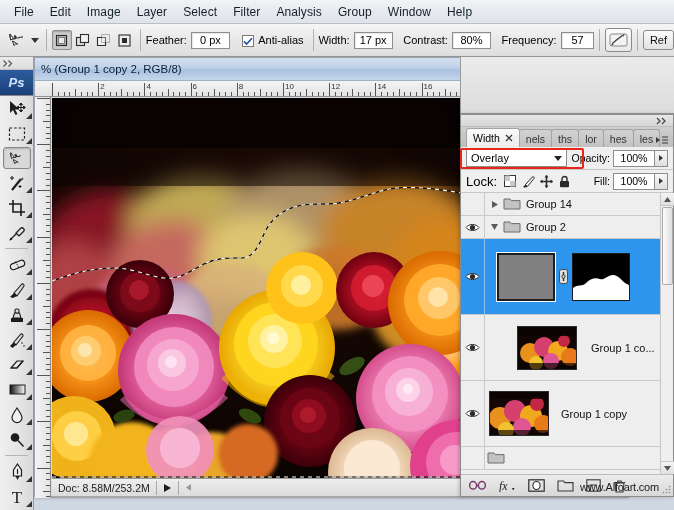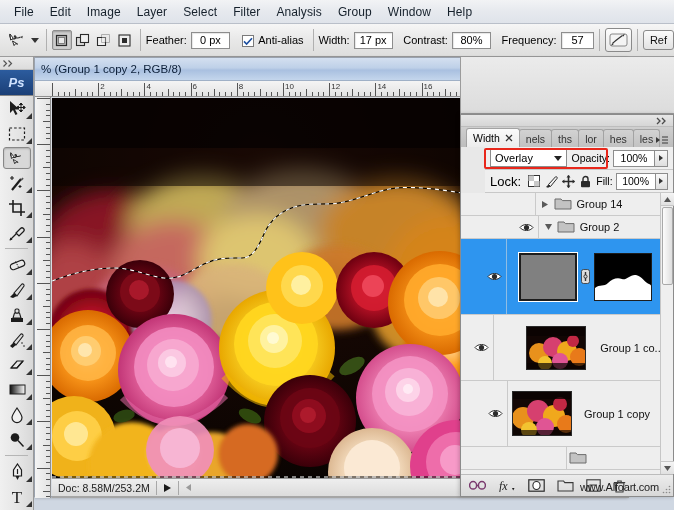--- a/index.html
+++ b/index.html
@@ -197,21 +197,21 @@
   .lp-tab.active {
     background: linear-gradient(to bottom,#fafafa,#ececec);
     color:#000; height: 19px;
   }
   .lp-menu {
     position:absolute; right:4px; bottom:2px; font-size:9px; color:#333;
     display:flex; align-items:center;
   }
   .lp-row {
     height: 23px; display:flex; align-items:center; padding: 0 5px;
-    background: #efefef; border-bottom: 1px solid #c8c8c8; margin-left: 24px;
+    background: #efefef; border-bottom: 1px solid #c8c8c8;
   }
   .sel-ring {
     position:absolute; border: 2px solid #e8271b; border-radius: 2px;
   }
   .blend-select {
     height: 18px; flex: 1; background:#fff; border:1px solid #8d8d8d;
     display:flex; align-items:center; justify-content:space-between;
     padding: 0 4px; font-size: 11px; color:#000; margin-right: 4px;
   }
   .spin {
@@ -224,21 +224,21 @@
     display:flex;align-items:center;justify-content:center; font-size: 10.5px; color:#000;
   }
   .lock-ico { width:14px;height:14px;display:flex;align-items:center;justify-content:center;margin-right:4px;}
 
   .layer-list {
     position:absolute; left:0; top: 78px; right: 0; bottom: 22px;
     background: #eeeeee; overflow: hidden;
   }
   .layer-item {
     display:flex; align-items:center; height: 23px;
-    border-bottom: 1px solid #cacaca; background:#eeeeee;justify-content:center;
+    border-bottom: 1px solid #cacaca; background:#eeeeee;
   }
   .layer-item.tall { height: 76px; }
   .layer-item.sel { background: #2e95ef; }
   .eye-cell {
     width: 24px; height: 100%; display:flex; align-items:center; justify-content:center;
     border-right: 1px solid #cacaca; flex: 0 0 24px;
   }
   .lay-name { font-size: 11px; color:#111; }
   .disclosure {
     width: 13px; display:flex; align-items:center; justify-content:center; margin-left:3px;

